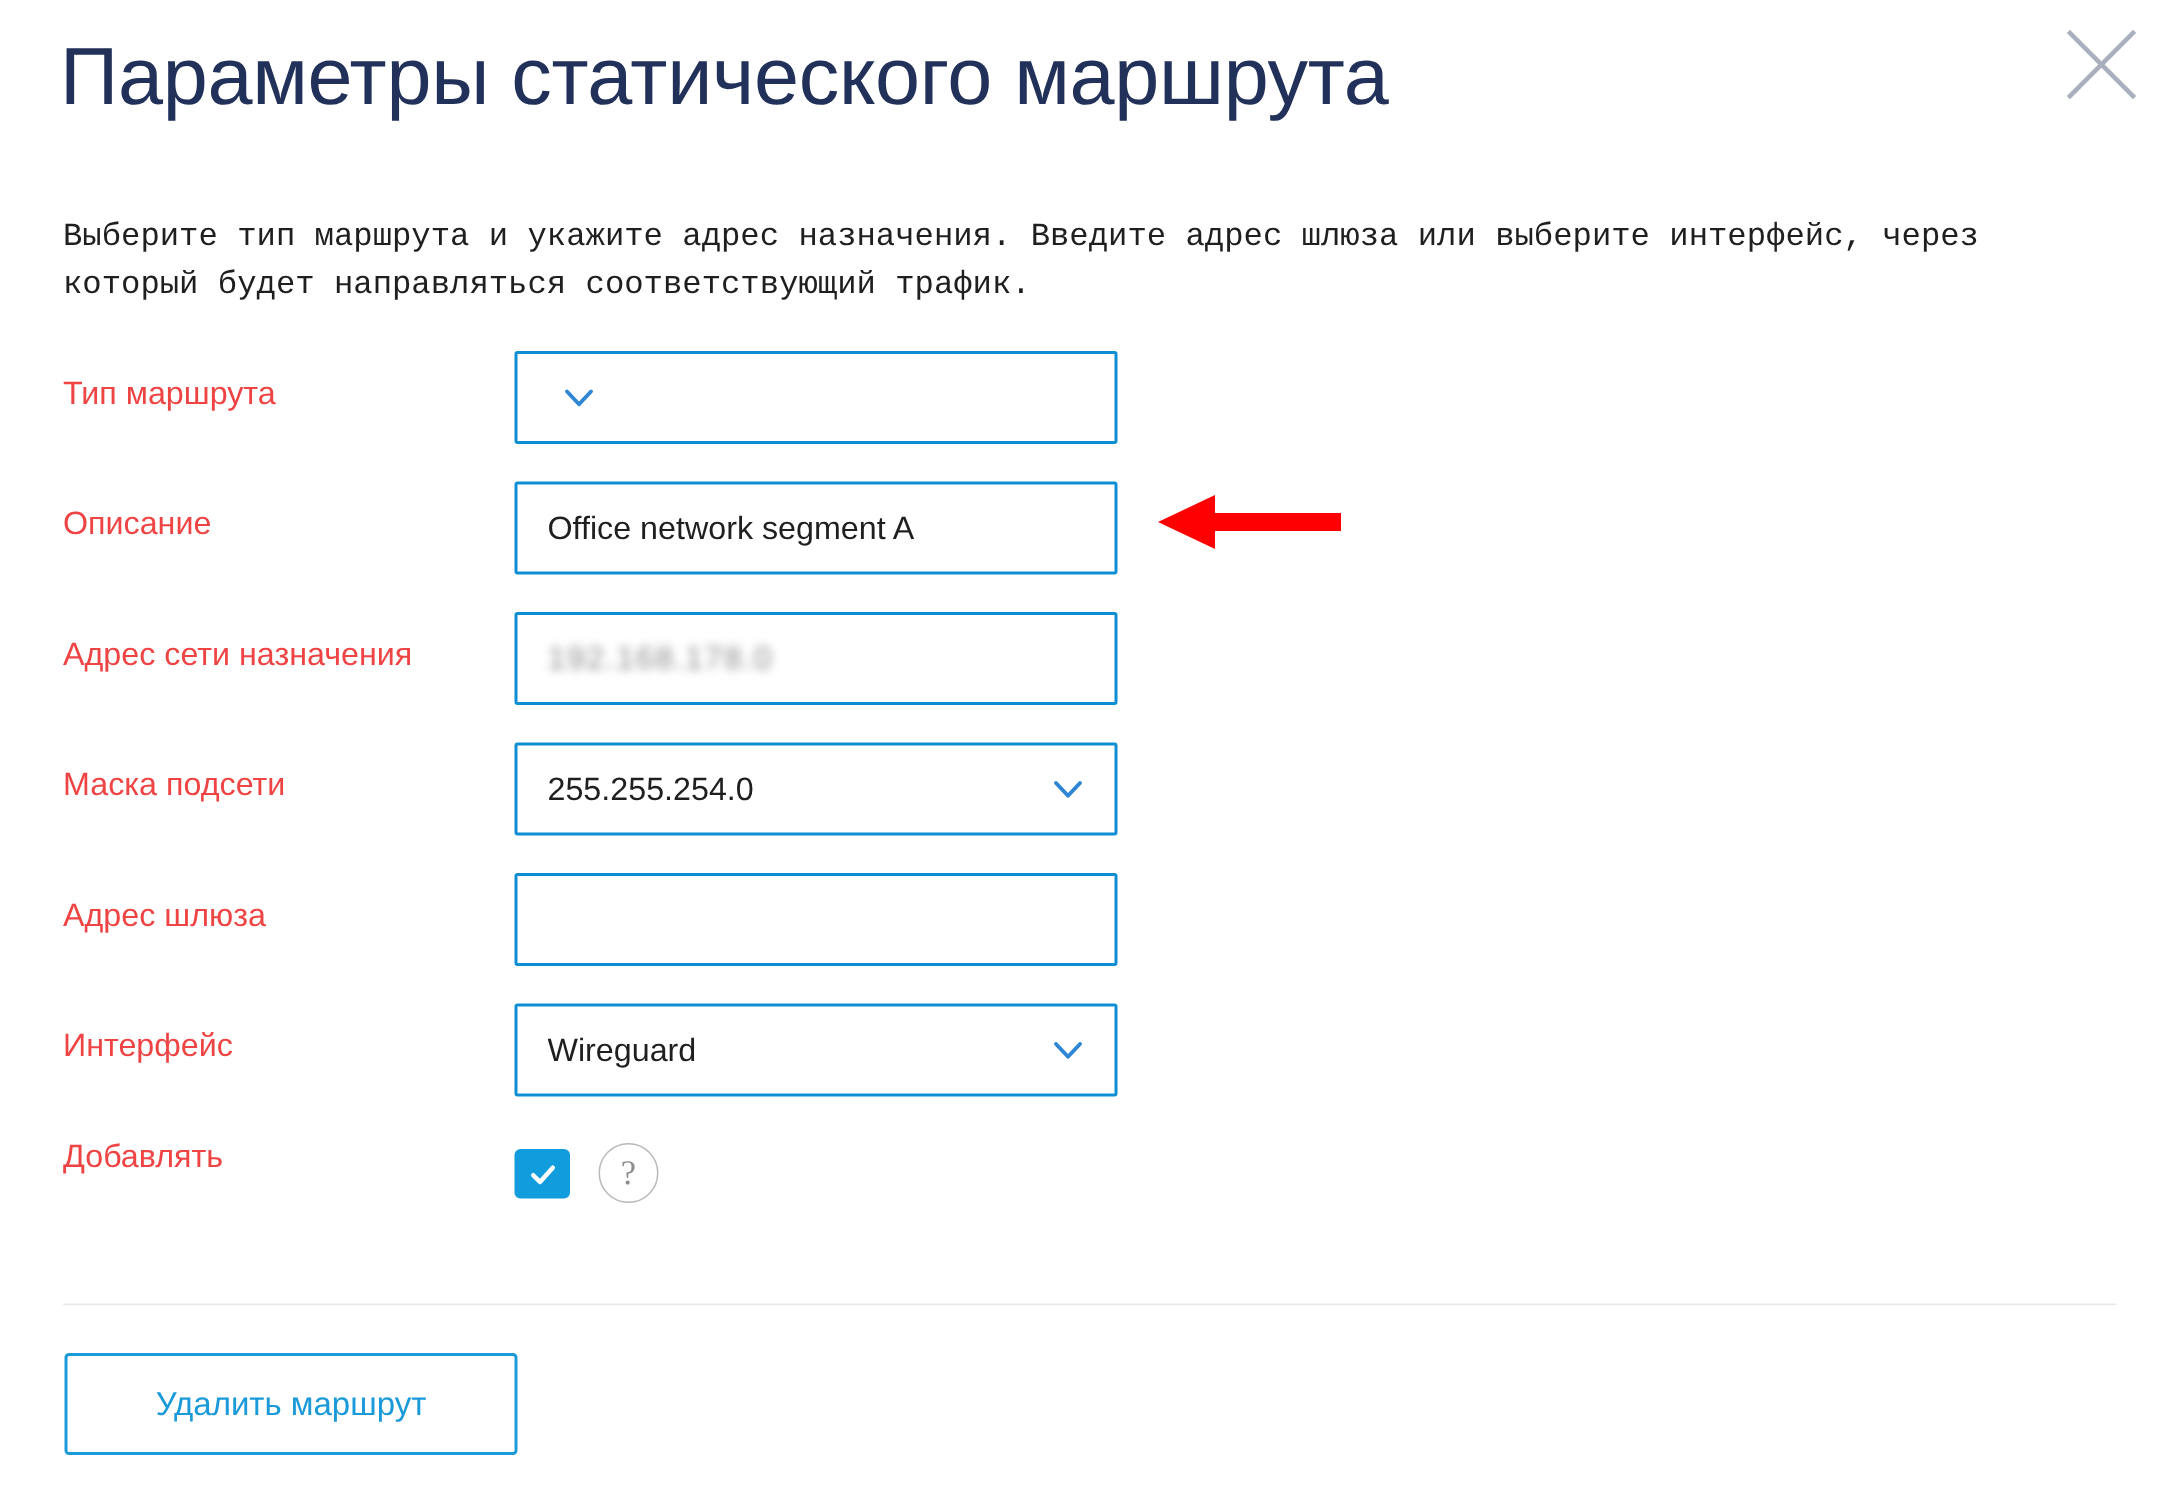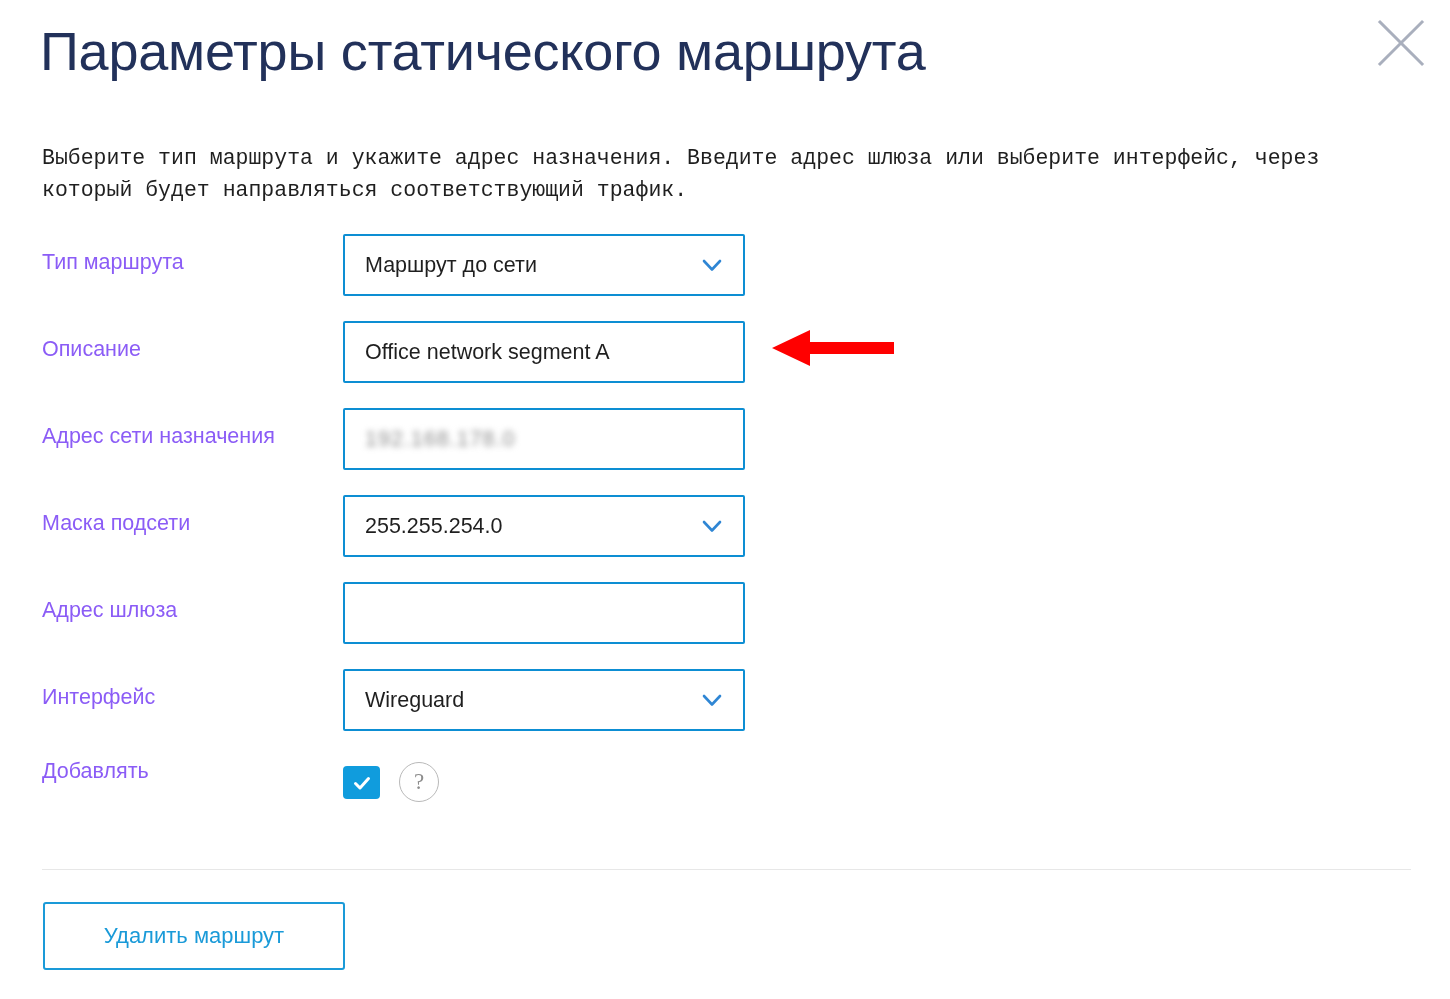--- a/index.html
+++ b/index.html
@@ -77,21 +77,21 @@
   .row-label {
     position: absolute;
     left: 42px;
     top: 0;
     width: 290px;
     height: 68px;
     display: flex;
     align-items: center;
     font-size: 21.5px;
     line-height: 30px;
-    color: #8b5cf6;
+    color: #ef4444;
   }
   .row-label.two-line {
     align-items: flex-start;
     padding-top: 4px;
   }
 
   .field {
     position: absolute;
     left: 343px;
     top: 6px;
@@ -229,21 +229,20 @@
     </svg>
   </button>
 
   <div class="intro">Выберите тип маршрута и укажите адрес назначения. Введите адрес шлюза или выберите интерфейс, через который будет направляться соответствующий трафик.</div>
 
   <div class="form">
 
     <div class="row">
       <div class="row-label">Тип маршрута</div>
       <div class="field">
-        <span class="field-value">Маршрут до сети</span>
         <svg class="chevron" viewBox="0 0 26 26">
           <polyline points="5,9 13,17.5 21,9" fill="none" stroke="#2f86d4" stroke-width="2.6" stroke-linecap="round" stroke-linejoin="round"></polyline>
         </svg>
       </div>
     </div>
 
     <div class="row">
       <div class="row-label">Описание</div>
       <div class="field">
         <span class="field-value">Office network segment A</span>

